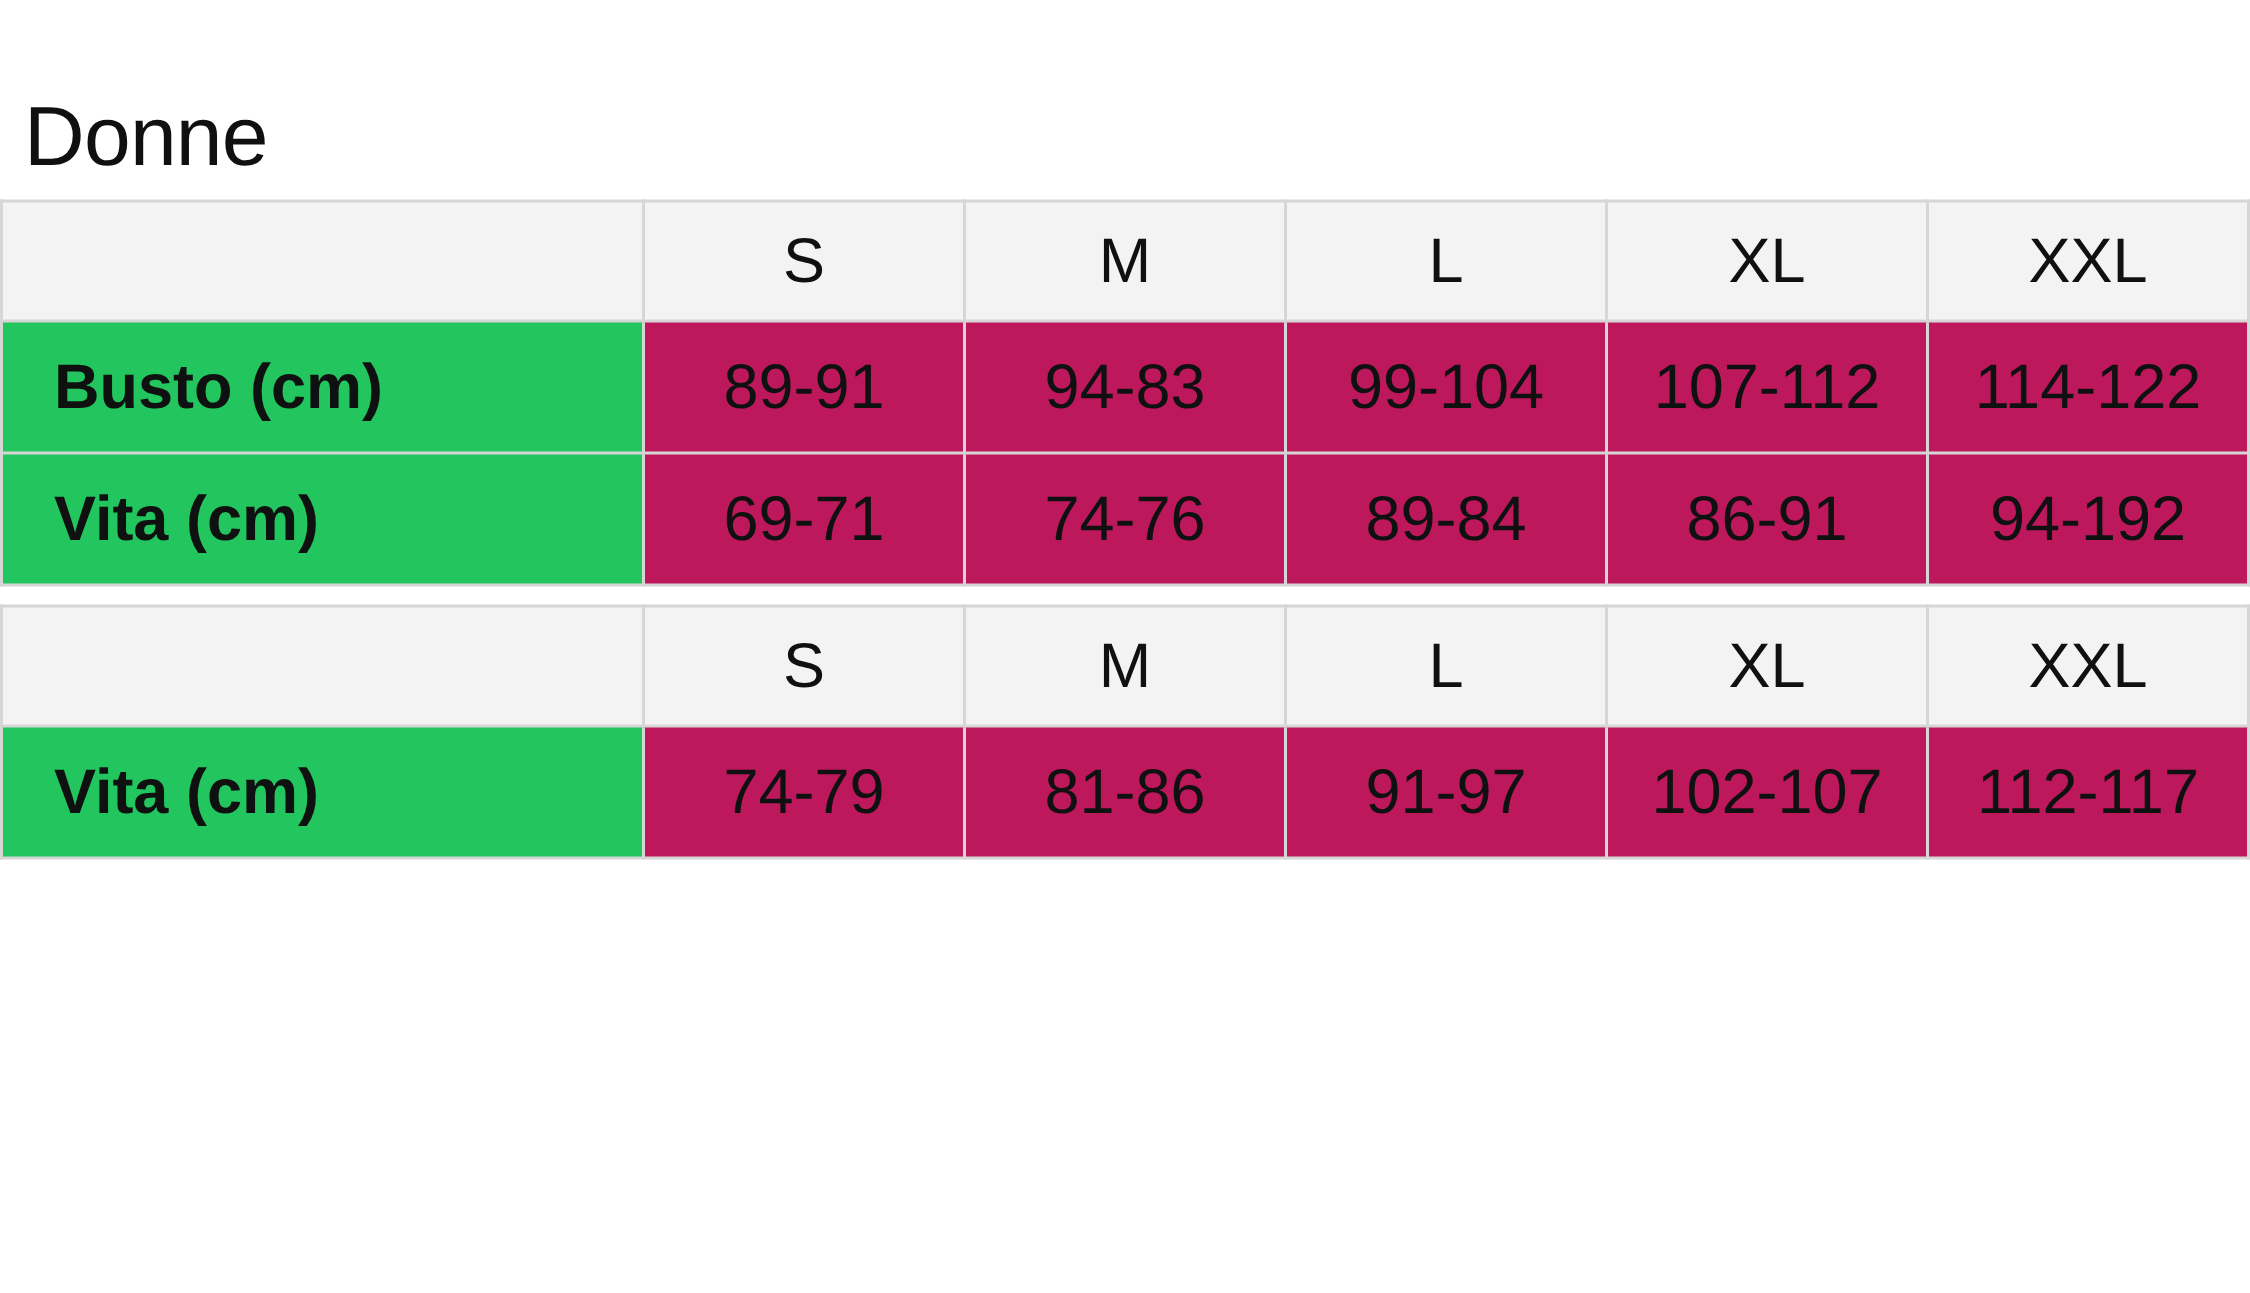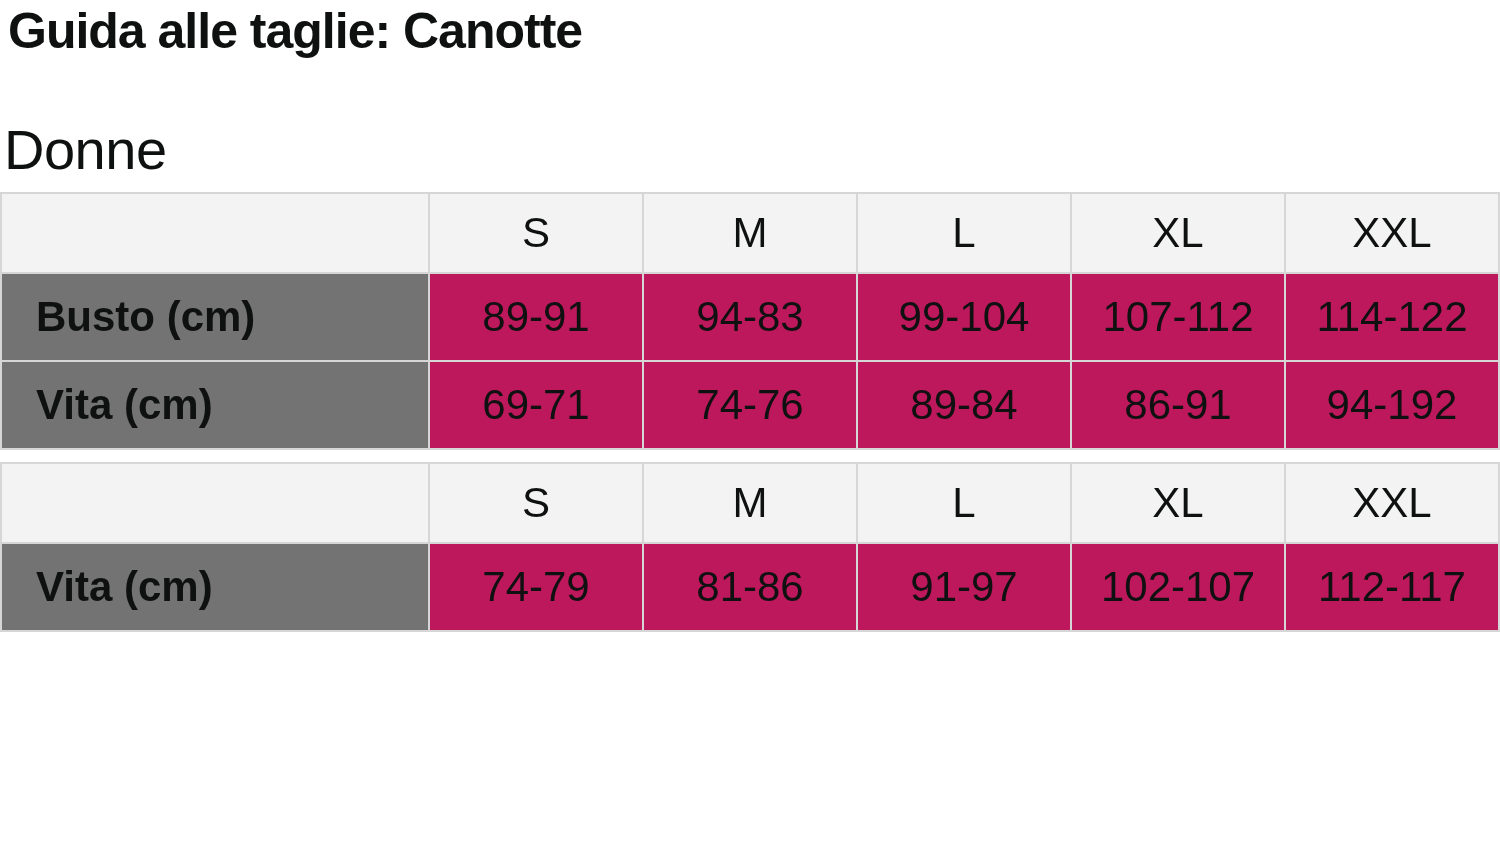--- a/index.html
+++ b/index.html
@@ -14,21 +14,21 @@
   .page-title {
     margin: 0;
     padding: 4px 0 0 8px;
     font-size: 50px;
     line-height: 1.1;
     font-weight: 700;
     letter-spacing: -1px;
   }
   .section-heading {
     margin: 62px 0 0 0;
-    padding-left: 4px;
+    padding-left: 16px;
     font-size: 56px;
     line-height: 1.05;
     font-weight: 400;
     letter-spacing: -0.5px;
   }
   .guide-section.second .section-heading {
     margin-top: 80px;
   }
   .size-table {
     width: 1500px;
@@ -46,32 +46,31 @@
   .size-table thead th {
     background: #f3f3f3;
     font-weight: 400;
     height: 78px;
   }
   .size-table tbody td {
     height: 86px;
     background: #be185d;
   }
   .size-table td.rowlabel {
-    background: #737373;
+    background: #22c55e;
     font-weight: 700;
     text-align: left;
     padding-left: 34px;
   }
 </style>
 </head>
 <body>
 
 <div class="page">
 
-  <h1 class="page-title">Guida alle taglie: Canotte</h1>
 
   <section class="guide-section first">
     <h2 class="section-heading">Donne</h2>
 
     <table class="size-table">
       <colgroup>
         <col style="width:428px">
         <col>
           <col>
           <col>

